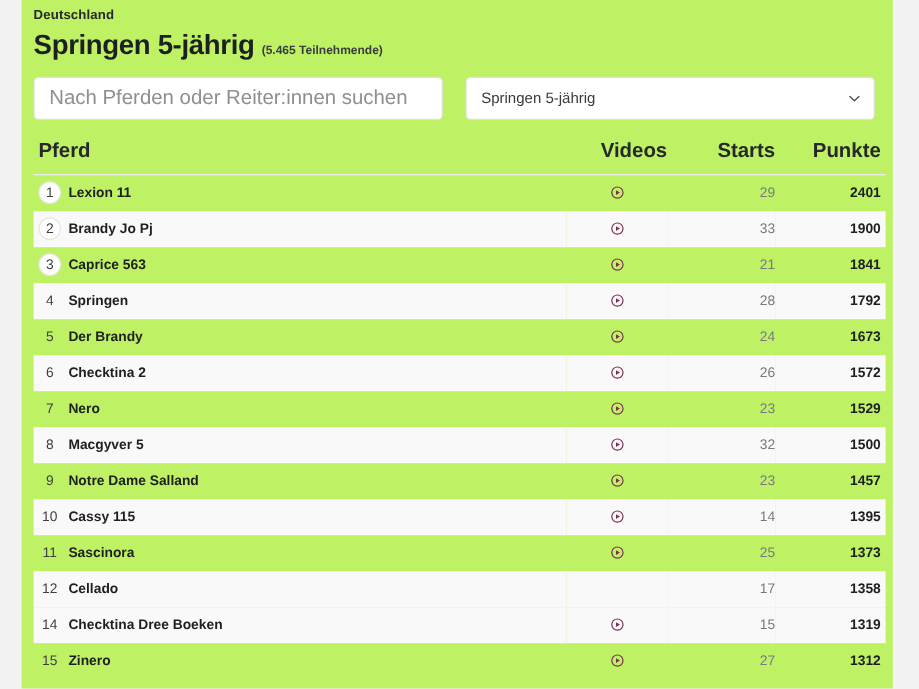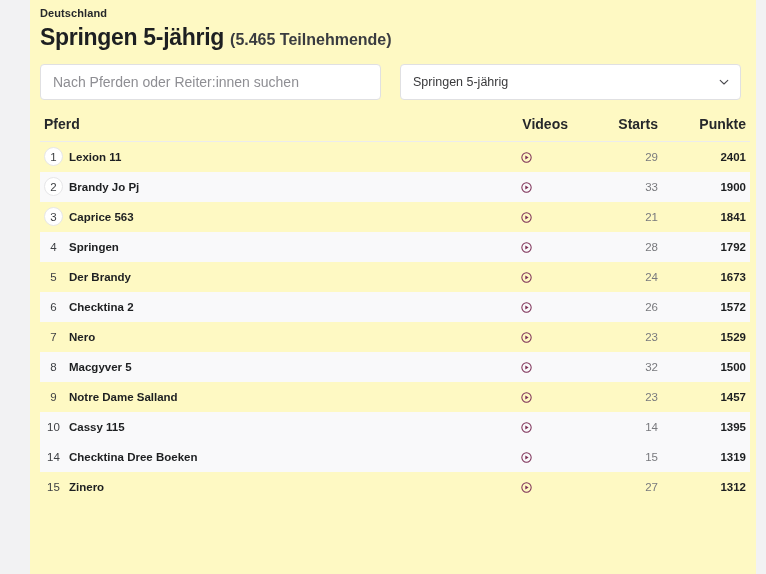--- a/index.html
+++ b/index.html
@@ -17,25 +17,25 @@
     position: relative;
     width: 766px;
     height: 574px;
     background: #f2f2f3;
     overflow: hidden;
   }
 
   
   #card {
     position: absolute;
-    left: 30px;
+    left: 18px;
     top: 0;
     width: 726px;
     height: 574px;
-    background: #fef9c3;
+    background: #bef264;
     box-sizing: border-box;
   }
 
   .inner {
     padding: 0 10px 0 10px;
     box-sizing: border-box;
     width: 100%;
   }
 
   
@@ -57,21 +57,21 @@
 
   .title {
     font-size: 23px;
     font-weight: bold;
     color: #1d1f21;
     letter-spacing: -0.3px;
     line-height: 28px;
   }
 
   .subtitle {
-    font-size: 16px;
+    font-size: 10px;
     font-weight: bold;
     color: #3a3c40;
     margin-left: 6px;
     line-height: 14px;
   }
 
   
   .controls {
     display: flex;
     gap: 19px;
@@ -88,21 +88,21 @@
     background: #fff;
     display: flex;
     align-items: center;
     padding: 0 12px;
   }
 
   .search-box input {
     border: 0;
     outline: 0;
     width: 100%;
-    font-size: 14px;
+    font-size: 17px;
     color: #3c3c3c;
     font-family: "Liberation Sans", sans-serif;
     background: transparent;
     padding: 0;
   }
   .search-box input::placeholder {
     color: #8e8e93;
     opacity: 1;
   }
 
@@ -138,21 +138,21 @@
 
   
   table {
     width: 100%;
     border-collapse: collapse;
     margin-top: 16px;
     table-layout: fixed;
   }
 
   thead th {
-    font-size: 14px;
+    font-size: 17px;
     font-weight: bold;
     color: #26282b;
     padding: 0 0 9px 0;
     border-bottom: 1px solid #ececed;
     vertical-align: bottom;
   }
 
   th.col-pferd  { text-align: left;   width: 440px; padding-left: 4px; }
   th.col-videos { text-align: right; width: 84px;  }
   th.col-starts { text-align: right;  width: 90px;  }
@@ -386,20 +386,45 @@
                   <span class="horse">Cassy 115</span>
                 </div>
               </td>
               <td class="c-videos"><span class="video-icon"><svg width="11" height="11" viewBox="0 0 12 12">
                     <circle cx="6" cy="6" r="5.1" fill="none" stroke="#7b2d55" stroke-width="1.1"></circle>
                     <path d="M4.7 3.8 L8.3 6 L4.7 8.2 Z" fill="#7b2d55"></path>
                   </svg></span></td>
               <td class="c-starts">14</td>
               <td class="c-punkte">1395</td>
             </tr>
+            <tr>
+              <td class="c-pferd">
+                <div class="name-cell">
+                  <span class="rank">11</span>
+                  <span class="horse">Sascinora</span>
+                </div>
+              </td>
+              <td class="c-videos"><span class="video-icon"><svg width="11" height="11" viewBox="0 0 12 12">
+                    <circle cx="6" cy="6" r="5.1" fill="none" stroke="#7b2d55" stroke-width="1.1"></circle>
+                    <path d="M4.7 3.8 L8.3 6 L4.7 8.2 Z" fill="#7b2d55"></path>
+                  </svg></span></td>
+              <td class="c-starts">25</td>
+              <td class="c-punkte">1373</td>
+            </tr>
+            <tr class="alt">
+              <td class="c-pferd">
+                <div class="name-cell">
+                  <span class="rank">12</span>
+                  <span class="horse">Cellado</span>
+                </div>
+              </td>
+              <td class="c-videos"></td>
+              <td class="c-starts">17</td>
+              <td class="c-punkte">1358</td>
+            </tr>
             <tr class="alt">
               <td class="c-pferd">
                 <div class="name-cell">
                   <span class="rank">14</span>
                   <span class="horse">Checktina Dree Boeken</span>
                 </div>
               </td>
               <td class="c-videos"><span class="video-icon"><svg width="11" height="11" viewBox="0 0 12 12">
                     <circle cx="6" cy="6" r="5.1" fill="none" stroke="#7b2d55" stroke-width="1.1"></circle>
                     <path d="M4.7 3.8 L8.3 6 L4.7 8.2 Z" fill="#7b2d55"></path>

